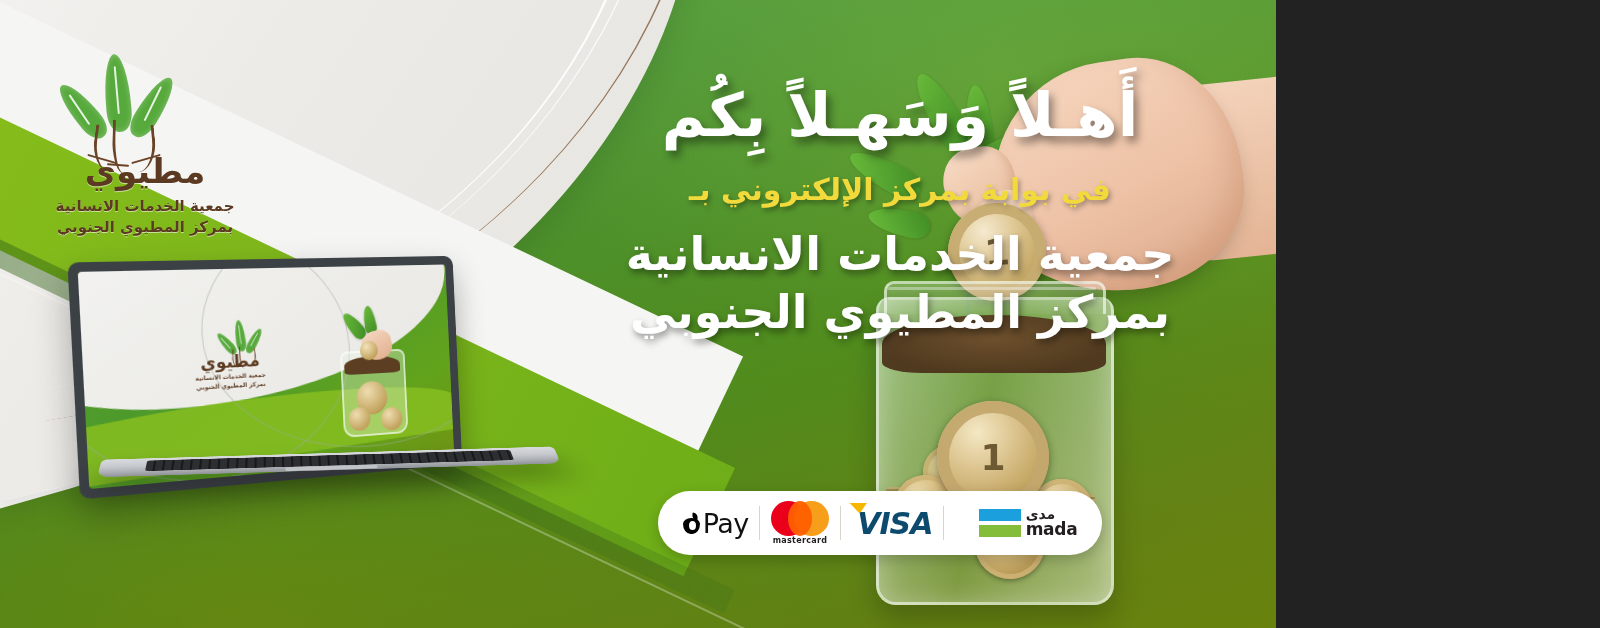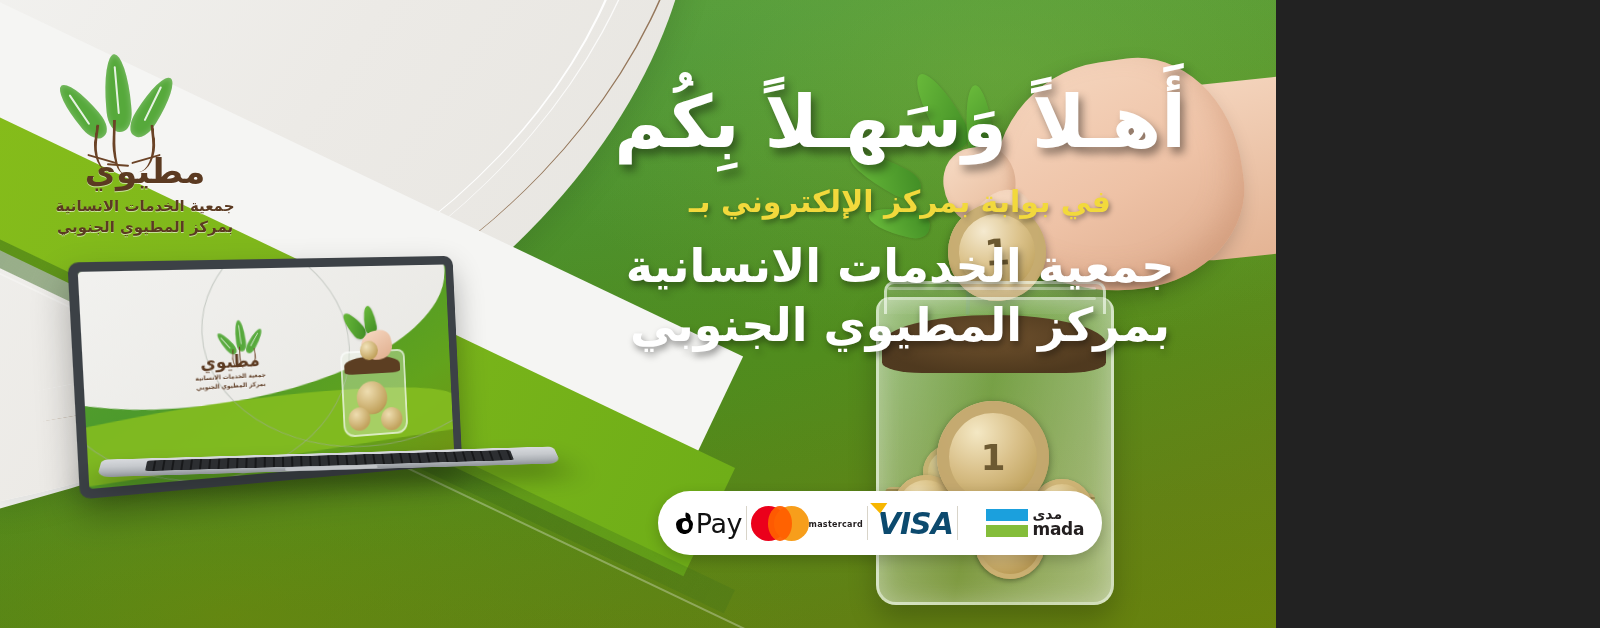--- a/index.html
+++ b/index.html
@@ -198,21 +198,21 @@
     position:absolute;left:132px;top:148px;width:98px;height:98px;border-radius:50%;
     background:radial-gradient(circle at 38% 28%,#f5ead0,#dcc38c 38%,#bfa25e 70%,#8f7339 100%);
     box-shadow:0 4px 10px rgba(0,0,0,.38), inset 0 0 0 11px rgba(198,172,113,.95);
     display:flex;align-items:center;justify-content:center;
     color:#6b5830;font-weight:700;font-size:36px;transform:rotate(-4deg);
   }
 
   
   .copy{position:absolute;left:560px;top:40px;width:680px;text-align:center;direction:rtl;}
   .headline{
-    color:#ffffff;font-size:72px;line-height:1.06;font-weight:700;
+    color:#ffffff;font-size:60px;line-height:1.06;font-weight:700;
     text-shadow:4px 6px 9px rgba(0,0,0,.42);
     letter-spacing:-1px;margin:0;padding-top:44px;
     font-family:"DejaVu Sans","Liberation Sans",sans-serif;
   }
   .subline{
     color:#f2d93c;font-size:30px;font-weight:700;margin-top:24px;
     text-shadow:2px 3px 5px rgba(0,0,0,.35);
   }
   .orgname{
     color:#ffffff;font-size:46px;font-weight:700;line-height:1.28;margin-top:18px;
@@ -230,21 +230,21 @@
   .pm{display:flex;align-items:center;justify-content:center;height:44px;}
   .pdiv{width:1px;height:34px;background:#d8d4c9;}
 
   .applepay{display:flex;align-items:center;gap:3px;}
   .apple-glyph{width:17px;height:21px;position:relative;}
   .apple-body{position:absolute;left:0;top:5px;width:17px;height:16px;background:#000;border-radius:48% 48% 44% 44%/ 38% 38% 62% 62%;}
   .apple-bite{position:absolute;left:6px;top:8px;width:7px;height:9px;background:#fff;border-radius:50%;}
   .apple-leafx{position:absolute;left:9px;top:0;width:6px;height:7px;background:#000;border-radius:0 80% 0 80%;transform:rotate(12deg);}
   .pay-txt{font-size:27px;color:#111;font-weight:400;letter-spacing:-.5px;font-family:"DejaVu Sans","Liberation Sans",sans-serif;}
 
-  .mc{display:flex;flex-direction:row;align-items:center;}
+  .mc{display:flex;flex-direction:column;align-items:center;}
   .mc-circles{position:relative;width:58px;height:35px;}
   .mc-red{position:absolute;left:0;top:0;width:35px;height:35px;border-radius:50%;background:#eb001b;}
   .mc-org{position:absolute;right:0;top:0;width:35px;height:35px;border-radius:50%;background:#f79e1b;}
   .mc-mid{position:absolute;left:17px;top:0;width:24px;height:35px;border-radius:50%;background:#ff5f00;opacity:.95;}
   .mc-txt{font-size:8px;color:#231f20;letter-spacing:.3px;margin-top:3px;font-weight:600;}
 
   .visa{font-size:30px;font-weight:700;font-style:italic;color:#0c4a6e;letter-spacing:-1px;position:relative;padding-left:6px;font-family:"DejaVu Sans","Liberation Sans",sans-serif;}
   .visa-swoosh{position:absolute;left:-2px;top:-3px;width:18px;height:11px;background:#f7b600;clip-path:polygon(0 0,100% 0,58% 100%);}
 
   .mada{display:flex;align-items:center;gap:5px;padding-left:24px;}

